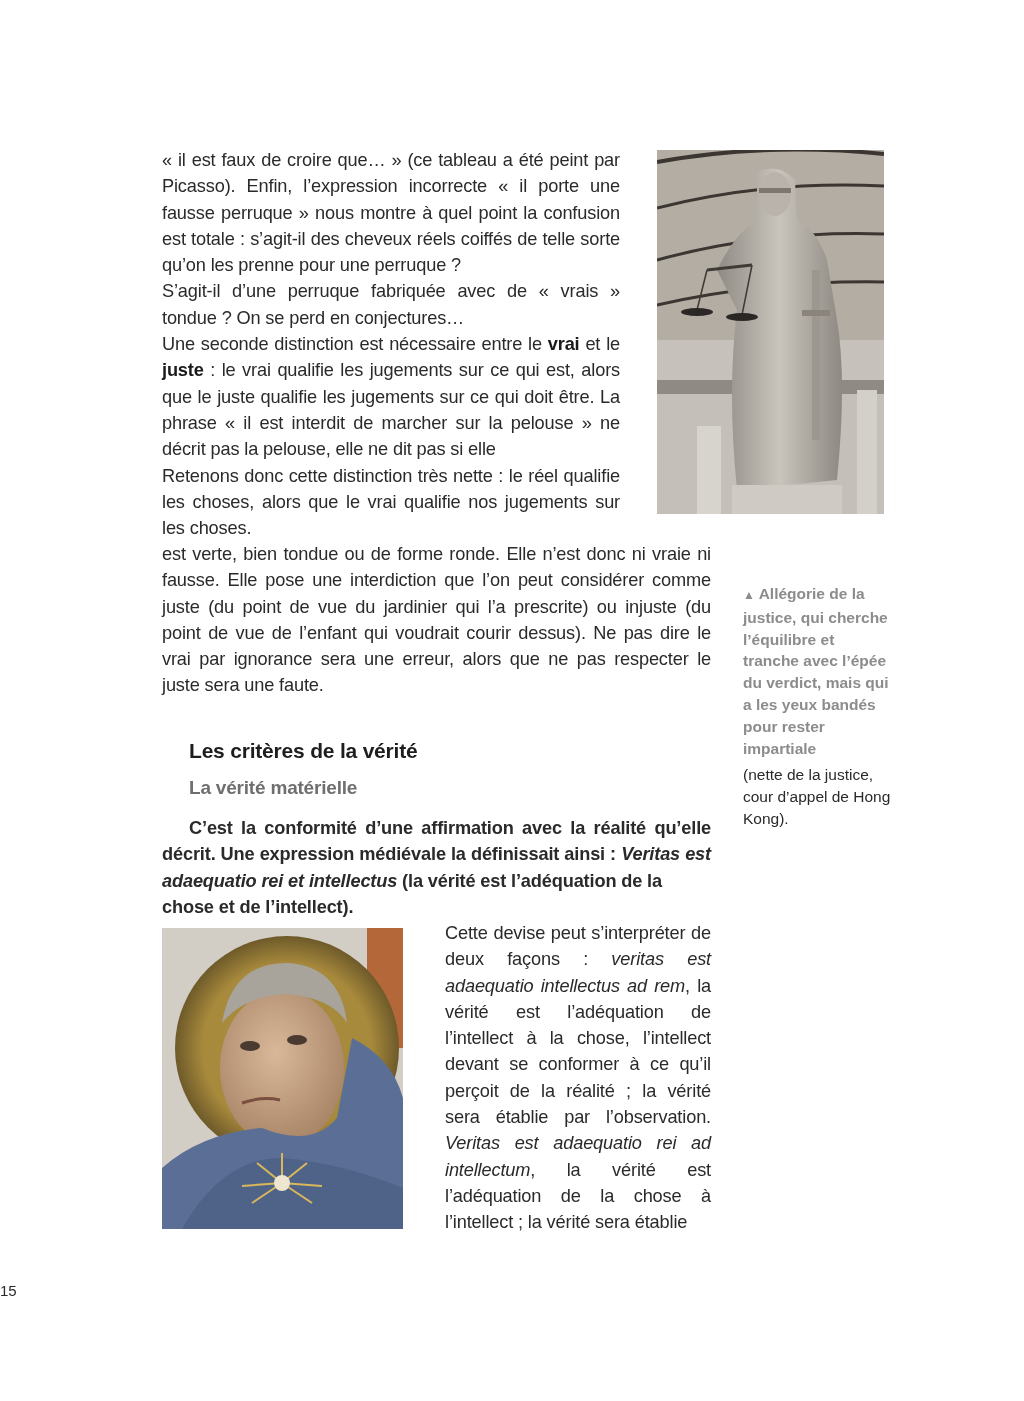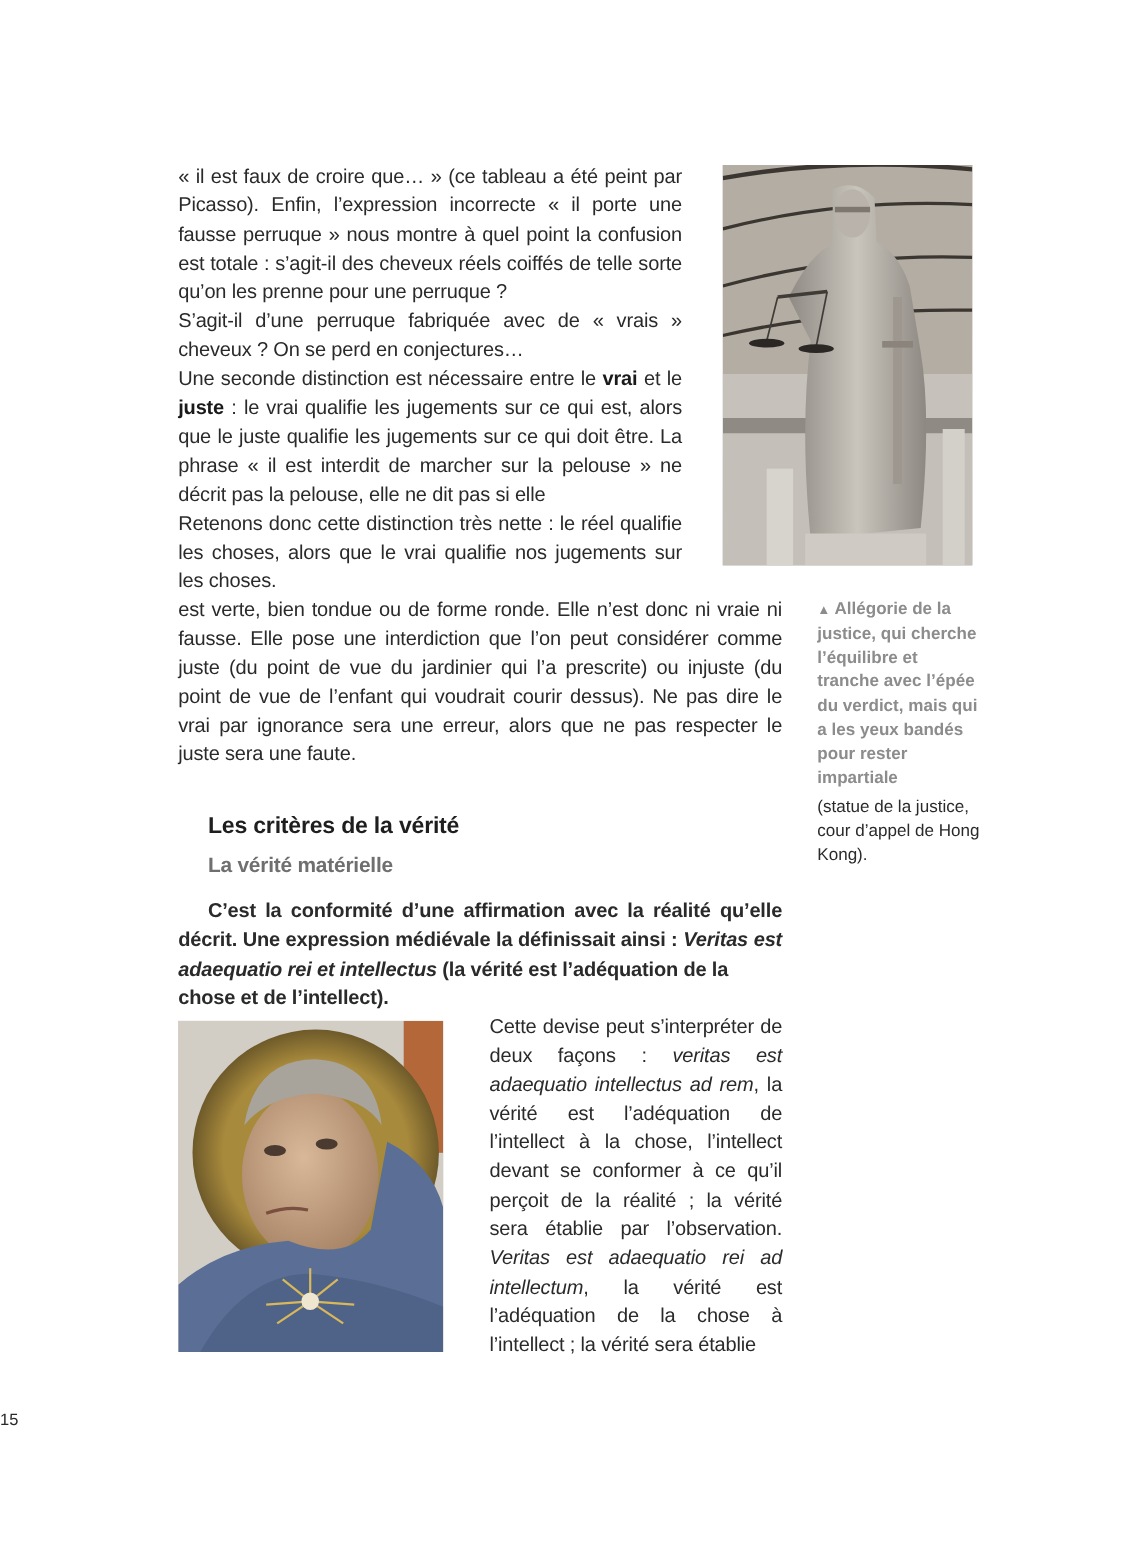--- a/index.html
+++ b/index.html
@@ -16,21 +16,21 @@
   #col-top { left: 162px; top: 147px; width: 458px; }
   #col-wide { left: 162px; top: 541px; width: 549px; }
   #sec-head { position: absolute; left: 189px; top: 739px; font-size: 21px; font-weight: bold; color: #1e1e1e; letter-spacing: -0.2px; }
   #sub-head { position: absolute; left: 189px; top: 777px; font-size: 19px; font-weight: bold; color: #6f6f6f; letter-spacing: -0.2px; }
   #col-intro { left: 162px; top: 815px; width: 549px; font-weight: bold; }
   #col-intro .indent { text-indent: 27px; }
   #col-intro .last { padding-right: 74px; }
   #col-narrow { left: 445px; top: 920px; width: 266px; }
 
   .caption { position: absolute; left: 743px; width: 150px; font-size: 15.5px; line-height: 21.8px; }
-  .caption .cap-main { color: #8c8c8c; font-weight: bold; }
+  .caption .cap-main { color: #8c8c8c; font-weight: bold; margin-top: 40px; }
   .caption .cap-main i { font-weight: normal; font-style: italic; }
   .caption .cap-src { color: #2a2a2a; margin-top: 5px; }
   #caption-1 { top: 543px; }
   #caption-2 { top: 1053px; }
 
   .photo { position: absolute; overflow: hidden; }
   #photo-justice { left: 657px; top: 150px; width: 227px; height: 364px;
     background: linear-gradient(180deg, #a79f95 0%, #b9b2a8 35%, #c7c2bb 60%, #b6b1aa 100%); }
   #photo-thomas { left: 162px; top: 928px; width: 241px; height: 301px;
     background: #cfcac0; }
@@ -38,21 +38,21 @@
   .page-num { position: absolute; left: 0; width: 1008px; top: 1282px; 
               font-size: 15px; color: #2a2a2a; }
 </style>
 </head>
 <body>
 
 <div class="page">
 
   <div id="col-top" class="body-text">
     <p>« il est faux de croire que… » (ce tableau a été peint par Picasso). Enfin, l’expression incorrecte « il porte une fausse perruque » nous montre à quel point la confusion est totale : s’agit-il des cheveux réels coiffés de telle sorte qu’on les prenne pour une perruque ?</p>
-    <p>S’agit-il d’une perruque fabriquée avec de « vrais » cheveux ? On se perd en conjectures…</p>
+    <p>S’agit-il d’une perruque fabriquée avec de « vrais » tondue ? On se perd en conjectures…</p>
     <p><span>Une seconde distinction est nécessaire entre le </span><b>vrai</b><span> et le </span><b>juste</b><span> : le vrai qualifie les jugements sur ce qui est, alors que le juste qualifie les jugements sur ce qui doit être. La phrase « il est interdit de marcher sur la pelouse » ne décrit pas la pelouse, elle ne dit pas si elle</span></p>
     <p>Retenons donc cette distinction très nette : le réel qualifie les choses, alors que le vrai qualifie nos jugements sur les choses.</p>
   </div>
 
   <div id="photo-justice" class="photo" title="Statue de la justice aux yeux bandés tenant une balance et une épée">
     <svg width="227" height="364" viewBox="0 0 227 364">
       <defs>
         <linearGradient id="stone" x1="0" y1="0" x2="1" y2="0">
           <stop offset="0" stop-color="#8f8a83"></stop>
           <stop offset="0.5" stop-color="#c9c4bc"></stop>
@@ -85,21 +85,21 @@
 
   <div id="col-wide" class="body-text">
     <p>est verte, bien tondue ou de forme ronde. Elle n’est donc ni vraie ni fausse. Elle pose une interdiction que l’on peut considérer comme juste (du point de vue du jardinier qui l’a prescrite) ou injuste (du point de vue de l’enfant qui voudrait courir dessus). Ne pas dire le vrai par ignorance sera une erreur, alors que ne pas respecter le juste sera une faute.</p>
   </div>
 
   <div id="caption-1" class="caption">
     <div class="cap-main">
       <span style="font-size:12px;">▲</span>
       <span>Allégorie de la justice, qui cherche l’équilibre et tranche avec l’épée du verdict, mais qui a les yeux bandés pour rester impartiale</span>
     </div>
-    <div class="cap-src">(statue de la justice, cour d’appel de Hong Kong).</div>
+    <div class="cap-src">(nette de la justice, cour d’appel de Hong Kong).</div>
   </div>
 
   <div id="sec-head">Les critères de la vérité</div>
   <div id="sub-head">La vérité matérielle</div>
 
   <div id="col-intro" class="body-text">
     <p class="indent"><span>C’est la conformité d’une affirmation avec la réalité qu’elle décrit. Une expression médiévale la définissait ainsi : </span><i>Veritas est adaequatio rei et intellectus</i><span> (la vérité est l’adéquation de la</span></p>
     <p class="last">chose et de l’intellect).</p>
   </div>
 

